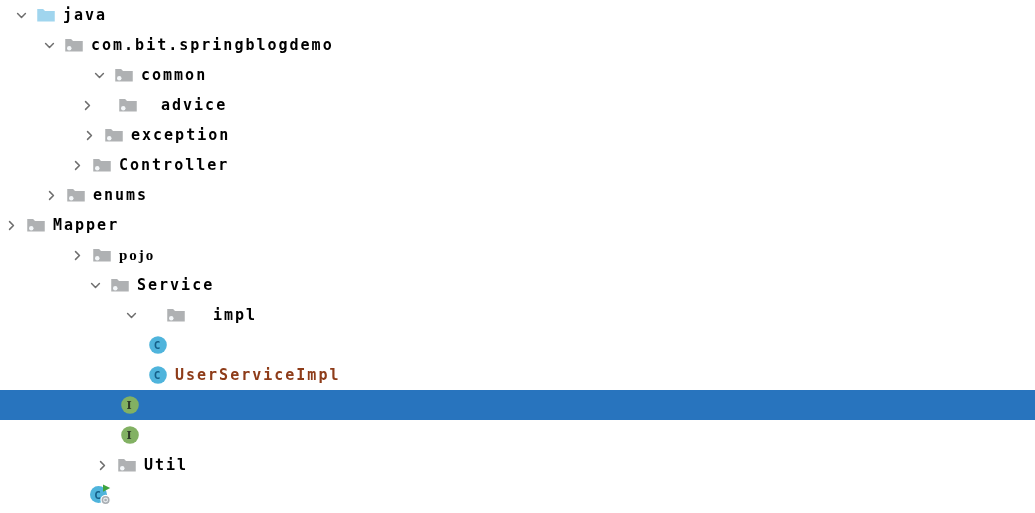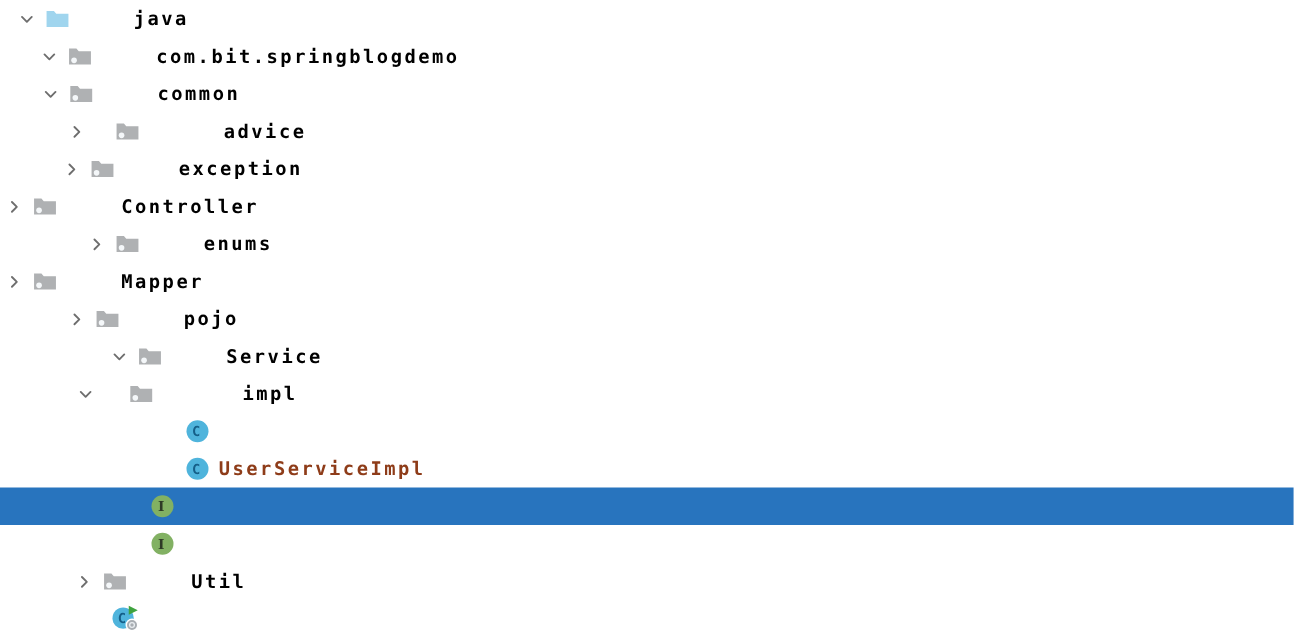--- a/index.html
+++ b/index.html
@@ -25,128 +25,128 @@
     display:flex;align-items:center;justify-content:center;
   }
   .chevron svg{width:13px;height:13px;display:block;}
   .icon{
     width:20px;height:20px;flex:none;margin-right:7px;
     display:flex;align-items:center;justify-content:center;
   }
   .icon svg{width:20px;height:20px;display:block;overflow:visible;}
   .icon.big svg{width:24px;height:24px;margin-left:-2px;}
   .label{line-height:30px;}
-  .style-default .label{color:var(--fg);margin-left:44px;}
+  .style-default .label{color:var(--fg);}
   .style-unversioned .label{color:var(--unversioned);}
   .row.selected .label{color:var(--sel-fg) !important;}
 </style>
 </head>
 <body style="background: rgb(255, 255, 255);">
 
 <div class="tree">
     <div class="row style-default" style="padding-left: 10px;">
     <span class="chevron"><svg viewBox="0 0 12 12">
           <path d="M2.4 4.2l3.6 3.6 3.6-3.6" fill="none" stroke="#6E6E6E" stroke-width="1.4" stroke-linecap="round" stroke-linejoin="round"></path>
         </svg></span>
     <span class="icon"><svg viewBox="0 0 16 16">
           <path d="M1 3.1h4.7l1.5 1.7H15v8.4H1z" fill="#A0D5EE"></path>
         </svg></span>
     <span class="label">java</span>
   </div>
-    <div class="row style-default" style="padding-left: 28px;">
+    <div class="row style-default" style="padding-left: 38px;">
     <span class="chevron"><svg viewBox="0 0 12 12">
           <path d="M2.4 4.2l3.6 3.6 3.6-3.6" fill="none" stroke="#6E6E6E" stroke-width="1.4" stroke-linecap="round" stroke-linejoin="round"></path>
         </svg></span>
     <span class="icon"><svg viewBox="0 0 16 16">
           <path d="M1 3.1h4.7l1.5 1.7H15v8.4H1z" fill="#AFB1B3"></path>
           <circle cx="4.2" cy="10.6" r="1.8" fill="#F4F7F9"></circle>
         </svg></span>
     <span class="label">com.bit.springblogdemo</span>
   </div>
-    <div class="row style-default" style="padding-left: 29px;">
+    <div class="row style-default" style="padding-left: 88px;">
     <span class="chevron"><svg viewBox="0 0 12 12">
           <path d="M2.4 4.2l3.6 3.6 3.6-3.6" fill="none" stroke="#6E6E6E" stroke-width="1.4" stroke-linecap="round" stroke-linejoin="round"></path>
         </svg></span>
     <span class="icon"><svg viewBox="0 0 16 16">
           <path d="M1 3.1h4.7l1.5 1.7H15v8.4H1z" fill="#AFB1B3"></path>
           <circle cx="4.2" cy="10.6" r="1.8" fill="#F4F7F9"></circle>
         </svg></span>
     <span class="label">common</span>
   </div>
-    <div class="row style-default" style="padding-left: 50px; gap: 16px;">
+    <div class="row style-default" style="padding-left: 76px; gap: 16px;">
     <span class="chevron"><svg viewBox="0 0 12 12">
           <path d="M4.2 2.4l3.6 3.6-3.6 3.6" fill="none" stroke="#6E6E6E" stroke-width="1.4" stroke-linecap="round" stroke-linejoin="round"></path>
         </svg></span>
     <span class="icon"><svg viewBox="0 0 16 16">
           <path d="M1 3.1h4.7l1.5 1.7H15v8.4H1z" fill="#AFB1B3"></path>
           <circle cx="4.2" cy="10.6" r="1.8" fill="#F4F7F9"></circle>
         </svg></span>
     <span class="label">advice</span>
   </div>
-    <div class="row style-default" style="padding-left: 46px;">
+    <div class="row style-default" style="padding-left: 78px;">
     <span class="chevron"><svg viewBox="0 0 12 12">
           <path d="M4.2 2.4l3.6 3.6-3.6 3.6" fill="none" stroke="#6E6E6E" stroke-width="1.4" stroke-linecap="round" stroke-linejoin="round"></path>
         </svg></span>
     <span class="icon"><svg viewBox="0 0 16 16">
           <path d="M1 3.1h4.7l1.5 1.7H15v8.4H1z" fill="#AFB1B3"></path>
           <circle cx="4.2" cy="10.6" r="1.8" fill="#F4F7F9"></circle>
         </svg></span>
     <span class="label">exception</span>
   </div>
+    <div class="row style-default" style="padding-left: 66px;">
+    <span class="chevron"><svg viewBox="0 0 12 12">
+          <path d="M4.2 2.4l3.6 3.6-3.6 3.6" fill="none" stroke="#6E6E6E" stroke-width="1.4" stroke-linecap="round" stroke-linejoin="round"></path>
+        </svg></span>
+    <span class="icon"><svg viewBox="0 0 16 16">
+          <path d="M1 3.1h4.7l1.5 1.7H15v8.4H1z" fill="#AFB1B3"></path>
+          <circle cx="4.2" cy="10.6" r="1.8" fill="#F4F7F9"></circle>
+        </svg></span>
+    <span class="label">Controller</span>
+  </div>
+    <div class="row style-default" style="padding-left: 40px;">
+    <span class="chevron"><svg viewBox="0 0 12 12">
+          <path d="M4.2 2.4l3.6 3.6-3.6 3.6" fill="none" stroke="#6E6E6E" stroke-width="1.4" stroke-linecap="round" stroke-linejoin="round"></path>
+        </svg></span>
+    <span class="icon"><svg viewBox="0 0 16 16">
+          <path d="M1 3.1h4.7l1.5 1.7H15v8.4H1z" fill="#AFB1B3"></path>
+          <circle cx="4.2" cy="10.6" r="1.8" fill="#F4F7F9"></circle>
+        </svg></span>
+    <span class="label">enums</span>
+  </div>
     <div class="row style-default" style="">
     <span class="chevron"><svg viewBox="0 0 12 12">
           <path d="M4.2 2.4l3.6 3.6-3.6 3.6" fill="none" stroke="#6E6E6E" stroke-width="1.4" stroke-linecap="round" stroke-linejoin="round"></path>
         </svg></span>
     <span class="icon"><svg viewBox="0 0 16 16">
           <path d="M1 3.1h4.7l1.5 1.7H15v8.4H1z" fill="#AFB1B3"></path>
           <circle cx="4.2" cy="10.6" r="1.8" fill="#F4F7F9"></circle>
         </svg></span>
-    <span class="label">Controller</span>
-  </div>
-    <div class="row style-default" style="padding-left: 66px;">
-    <span class="chevron"><svg viewBox="0 0 12 12">
-          <path d="M4.2 2.4l3.6 3.6-3.6 3.6" fill="none" stroke="#6E6E6E" stroke-width="1.4" stroke-linecap="round" stroke-linejoin="round"></path>
-        </svg></span>
-    <span class="icon"><svg viewBox="0 0 16 16">
-          <path d="M1 3.1h4.7l1.5 1.7H15v8.4H1z" fill="#AFB1B3"></path>
-          <circle cx="4.2" cy="10.6" r="1.8" fill="#F4F7F9"></circle>
-        </svg></span>
-    <span class="label">enums</span>
-  </div>
-    <div class="row style-default" style="">
-    <span class="chevron"><svg viewBox="0 0 12 12">
-          <path d="M4.2 2.4l3.6 3.6-3.6 3.6" fill="none" stroke="#6E6E6E" stroke-width="1.4" stroke-linecap="round" stroke-linejoin="round"></path>
-        </svg></span>
-    <span class="icon"><svg viewBox="0 0 16 16">
-          <path d="M1 3.1h4.7l1.5 1.7H15v8.4H1z" fill="#AFB1B3"></path>
-          <circle cx="4.2" cy="10.6" r="1.8" fill="#F4F7F9"></circle>
-        </svg></span>
     <span class="label">Mapper</span>
   </div>
-    <div class="row style-default" style="padding-left: 50px;">
+    <div class="row style-default" style="padding-left: 66px; font-family: Liberation Serif, serif;">
     <span class="chevron"><svg viewBox="0 0 12 12">
           <path d="M4.2 2.4l3.6 3.6-3.6 3.6" fill="none" stroke="#6E6E6E" stroke-width="1.4" stroke-linecap="round" stroke-linejoin="round"></path>
         </svg></span>
     <span class="icon"><svg viewBox="0 0 16 16">
           <path d="M1 3.1h4.7l1.5 1.7H15v8.4H1z" fill="#AFB1B3"></path>
           <circle cx="4.2" cy="10.6" r="1.8" fill="#F4F7F9"></circle>
         </svg></span>
     <span class="label">pojo</span>
   </div>
     <div class="row style-default" style="padding-left: 84px;">
     <span class="chevron"><svg viewBox="0 0 12 12">
           <path d="M2.4 4.2l3.6 3.6 3.6-3.6" fill="none" stroke="#6E6E6E" stroke-width="1.4" stroke-linecap="round" stroke-linejoin="round"></path>
         </svg></span>
     <span class="icon"><svg viewBox="0 0 16 16">
           <path d="M1 3.1h4.7l1.5 1.7H15v8.4H1z" fill="#AFB1B3"></path>
           <circle cx="4.2" cy="10.6" r="1.8" fill="#F4F7F9"></circle>
         </svg></span>
     <span class="label">Service</span>
   </div>
-    <div class="row style-default" style="padding-left: 57px; gap: 20px;">
+    <div class="row style-default" style="padding-left: 120px; gap: 20px;">
     <span class="chevron"><svg viewBox="0 0 12 12">
           <path d="M2.4 4.2l3.6 3.6 3.6-3.6" fill="none" stroke="#6E6E6E" stroke-width="1.4" stroke-linecap="round" stroke-linejoin="round"></path>
         </svg></span>
     <span class="icon"><svg viewBox="0 0 16 16">
           <path d="M1 3.1h4.7l1.5 1.7H15v8.4H1z" fill="#AFB1B3"></path>
           <circle cx="4.2" cy="10.6" r="1.8" fill="#F4F7F9"></circle>
         </svg></span>
     <span class="label">impl</span>
   </div>
     <div class="row style-unversioned" style="padding-left: 122px;">
@@ -171,21 +171,21 @@
           <text x="10" y="14" text-anchor="middle" font-size="11" font-weight="bold" font-family="DejaVu Serif, serif" fill="#2E3A26">I</text>
         </svg></span>
   </div>
     <div class="row style-unversioned" style="padding-left: 94px;">
     <span class="chevron"></span>
     <span class="icon"><svg viewBox="0 0 20 20">
           <circle cx="10" cy="10" r="8.8" fill="#82B163"></circle>
           <text x="10" y="14" text-anchor="middle" font-size="11" font-weight="bold" font-family="DejaVu Serif, serif" fill="#2E3A26">I</text>
         </svg></span>
   </div>
-    <div class="row style-default" style="padding-left: 56px;">
+    <div class="row style-default" style="padding-left: 91px;">
     <span class="chevron"><svg viewBox="0 0 12 12">
           <path d="M4.2 2.4l3.6 3.6-3.6 3.6" fill="none" stroke="#6E6E6E" stroke-width="1.4" stroke-linecap="round" stroke-linejoin="round"></path>
         </svg></span>
     <span class="icon"><svg viewBox="0 0 16 16">
           <path d="M1 3.1h4.7l1.5 1.7H15v8.4H1z" fill="#AFB1B3"></path>
           <circle cx="4.2" cy="10.6" r="1.8" fill="#F4F7F9"></circle>
         </svg></span>
     <span class="label">Util</span>
   </div>
     <div class="row style-unversioned" style="padding-left: 66px;">

